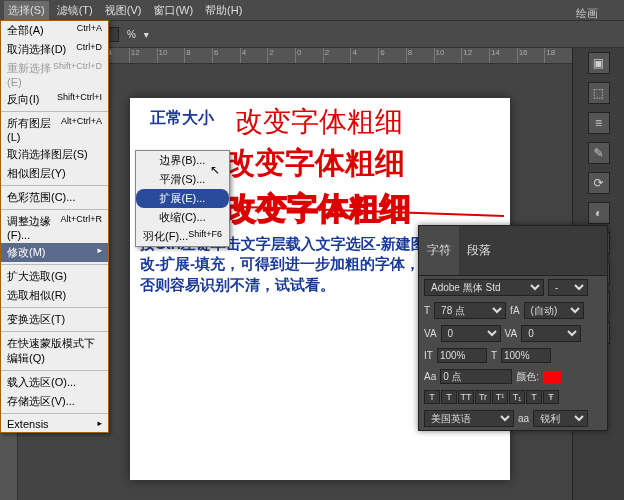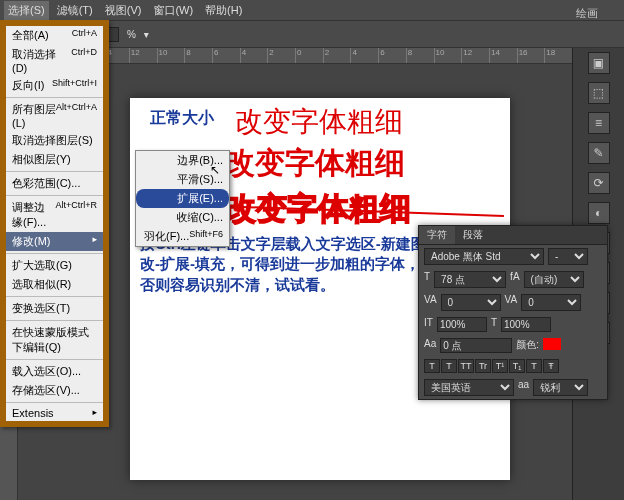--- a/index.html
+++ b/index.html
@@ -8,42 +8,42 @@
 .menubar span { margin-right:4px; padding:2px 4px; cursor:default; }
 .menubar .sel { background:#6a6a6a; }
 .toolbar { height:28px; background:#4a4a4a; border-top:1px solid #333; border-bottom:1px solid #333; display:flex; align-items:center; padding:0 8px; font-size:10px; gap:8px; }
 .dd { background:#3a3a3a; border:1px solid #222; padding:1px 4px; font-size:10px; color:#ccc; display:inline-flex; align-items:center; }
 .zoomfield { background:#3a3a3a; border:1px solid #222; padding:1px 4px; width:42px; font-size:10px; }
 .workspace { position:absolute; top:48px; left:0; right:52px; bottom:0; background:#444; }
 .ruler-h { position:absolute; top:0; left:18px; right:0; height:16px; background:#555; border-bottom:1px solid #333; font-size:8px; color:#aaa; display:flex; }
 .ruler-h span { width:30px; border-left:1px solid #777; padding-left:1px; }
 .ruler-v { position:absolute; top:16px; left:0; width:18px; bottom:0; background:#555; border-right:1px solid #333; }
 .canvas { position:absolute; top:50px; left:130px; width:380px; height:382px; background:#fff; box-shadow:0 0 10px rgba(0,0,0,.5); }
-.dropdown { position:absolute; top:20px; left:0; width:109px; background:#eeeeee; border:6px solid #a16207; box-shadow:2px 2px 4px rgba(0,0,0,.4); color:#000; font-size:11px; z-index:20; }
+.dropdown { position:absolute; top:20px; left:0; width:109px; background:#eeeeee; border:1px solid #a16207; box-shadow:2px 2px 4px rgba(0,0,0,.4); color:#000; font-size:11px; z-index:20; }
 .dropdown .item { padding:2px 6px; display:flex; justify-content:space-between; cursor:default; }
 .dropdown .item.dis { color:#999; }
 .dropdown .item.hl { background:#5a6a8a; color:#fff; }
 .dropdown hr { border:0; border-top:1px solid #bbb; margin:2px 0; }
 .submenu { position:absolute; top:150px; left:135px; width:95px; background:#eeeeee; border:1px solid #888; box-shadow:2px 2px 4px rgba(0,0,0,.4); color:#000; font-size:11px; z-index:21; }
-.submenu .item { padding:2px 6px; display:flex; justify-content:flex-end; cursor:default; }
+.submenu .item { padding:2px 6px; display:flex; justify-content:center; cursor:default; }
 .submenu .item.hl { background:#2a4a9a; color:#fff;border-radius:8px; }
 .canvas .blue1 { position:absolute; top:10px; left:20px; color:#1a3a9a; font-size:16px; font-weight:bold; }
 .canvas .red1 { position:absolute; top:5px; left:105px; color:#d00; font-size:28px; font-family:SimHei; }
 .canvas .blue2 { position:absolute; top:55px; left:8px; color:#1a3a9a; font-size:16px; font-weight:bold; border:2px solid #d00; border-radius:50%/60%; padding:2px 6px; }
 .canvas .red2 { position:absolute; top:45px; left:95px; color:#d00; font-size:30px; font-family:SimHei; font-weight:900; }
 .canvas .red3 { position:absolute; top:90px; left:95px; color:#d00; font-size:31px; font-family:SimHei; font-weight:900; -webkit-text-stroke:1.5px #d00; }
 .canvas .bluepara { position:absolute; top:136px; left:10px; right:10px; color:#1a3a9a; font-size:15px; font-weight:bold; line-height:1.35; }
 .red-line { position:absolute; border-top:2px solid #d00; z-index:5; }
 .rightdock { position:absolute; top:48px; right:0; width:52px; bottom:0; background:#3d3d3d; border-left:1px solid #222; display:flex; flex-direction:column; align-items:center; padding-top:4px; gap:8px; }
 .rightdock .ico { width:22px; height:22px; background:#555; border:1px solid #222; font-size:12px; text-align:center; line-height:20px; color:#ccc; cursor:pointer; }
 .charpanel { position:absolute; top:225px; right:16px; width:190px; background:#4a4a4a; border:1px solid #222; box-shadow:0 0 6px rgba(0,0,0,.5); font-size:10px; color:#ddd; z-index:15; }
 .charpanel .tabrow { display:flex; background:#3a3a3a; border-bottom:1px solid #222; }
-.charpanel .tabrow span { padding:2px 8px; font-size:10px; }
+.charpanel .tabrow span { padding:16px 8px; font-size:12px; }
 .charpanel .tabrow .act { background:#4a4a4a; }
-.charpanel .row { display:flex; padding:3px 5px; gap:4px; align-items:flex-start; }
+.charpanel .row { display:flex; padding:3px 5px; gap:4px; align-items:center; }
 .charpanel select, .charpanel input { background:#3a3a3a; border:1px solid #222; color:#ddd; font-size:10px; padding:1px 2px; }
 .charpanel .sw { width:18px; height:12px; display:inline-block; }
 .charpanel .styles { display:flex; gap:1px; padding:3px 5px; }
 .charpanel .styles span { width:16px; height:14px; background:#3a3a3a; border:1px solid #222; text-align:center; font-size:9px; line-height:12px; cursor:pointer; }
 .lbl { position:absolute; right:18px; top:4px; font-size:11px; color:#ccc; }
 .cursor { position:absolute; top:163px; left:210px; z-index:30; font-size:12px; color:#000; }
 </style>
 </head>
 <body>
 
@@ -104,20 +104,24 @@
 
 <div class="dropdown" id="dropdown">
     <div class="item">
       <span>全部(A)</span>
       <span style="font-size:9px">Ctrl+A</span>
     </div>
     <div class="item">
       <span>取消选择(D)</span>
       <span style="font-size:9px">Ctrl+D</span>
     </div>
+    <div class="item dis">
+      <span>重新选择(E)</span>
+      <span style="font-size:9px">Shift+Ctrl+D</span>
+    </div>
     <div class="item">
       <span>反向(I)</span>
       <span style="font-size:9px">Shift+Ctrl+I</span>
     </div>
     <hr>
     <div class="item">
       <span>所有图层(L)</span>
       <span style="font-size:9px">Alt+Ctrl+A</span>
     </div>
     <div class="item">

